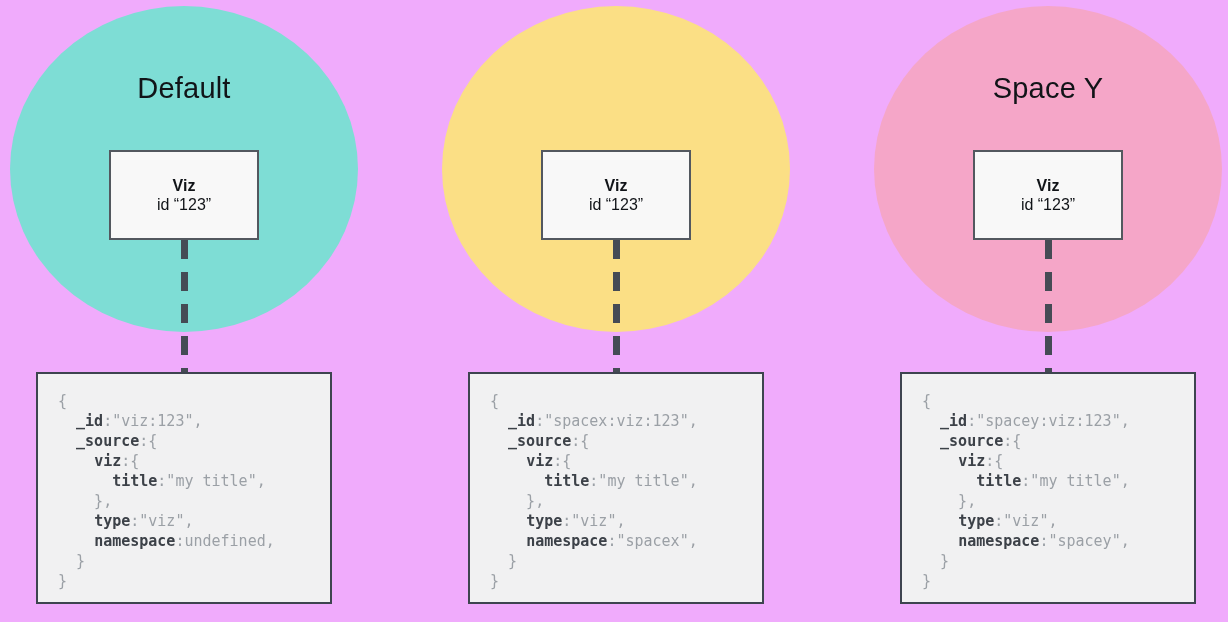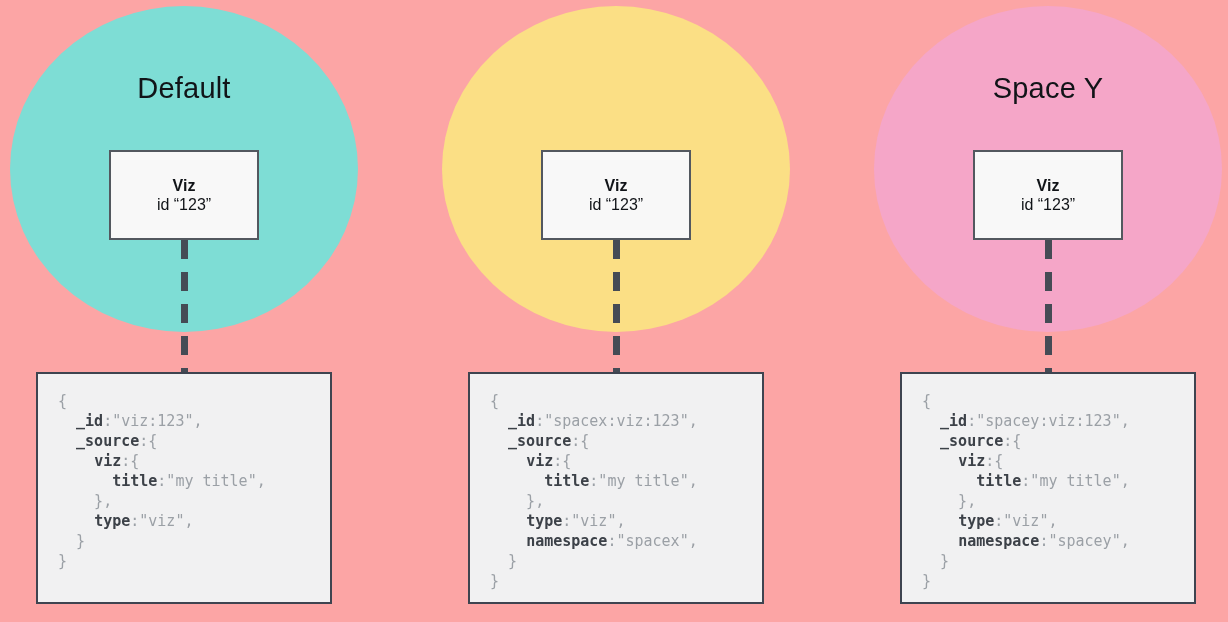--- a/index.html
+++ b/index.html
@@ -1,20 +1,20 @@
 <!DOCTYPE html>
 <html><head>
 <meta charset="utf-8">
 <style>
   html, body { margin: 0; padding: 0; background: #ffffff; }
   .canvas {
     position: relative;
     width: 1228px;
     height: 622px;
-    background: #fca5a5;
+    background: #f0abfc;
     overflow: hidden;
     font-family: "Liberation Sans", sans-serif;
   }
   .column {
     position: absolute;
     top: 0;
     width: 352px;
     height: 622px;
   }
   .col-0 { left: 8px; }
@@ -104,20 +104,21 @@
       <span class="viz-id">id “123”</span>
     </div>
     <div class="code-box">
         <div class="code-line"><span class="code-val">{</span></div>
         <div class="code-line"><span class="code-val">  </span><span class="code-key">_id</span><span class="code-val">:"viz:123",</span></div>
         <div class="code-line"><span class="code-val">  </span><span class="code-key">_source</span><span class="code-val">:{</span></div>
         <div class="code-line"><span class="code-val">    </span><span class="code-key">viz</span><span class="code-val">:{</span></div>
         <div class="code-line"><span class="code-val">      </span><span class="code-key">title</span><span class="code-val">:"my title",</span></div>
         <div class="code-line"><span class="code-val">    },</span></div>
         <div class="code-line"><span class="code-val">    </span><span class="code-key">type</span><span class="code-val">:"viz",</span></div>
+        <div class="code-line"><span class="code-val">    </span><span class="code-key">namespace</span><span class="code-val">:undefined,</span></div>
         <div class="code-line"><span class="code-val">  }</span></div>
         <div class="code-line"><span class="code-val">}</span></div>
       </div>
   </div>
 
   <div class="column col-1">
     <div class="space-circle" style="background: rgb(251, 223, 133);"></div>
     <div class="connector"></div>
     <div class="viz-box">
       <span class="viz-name">Viz</span>

